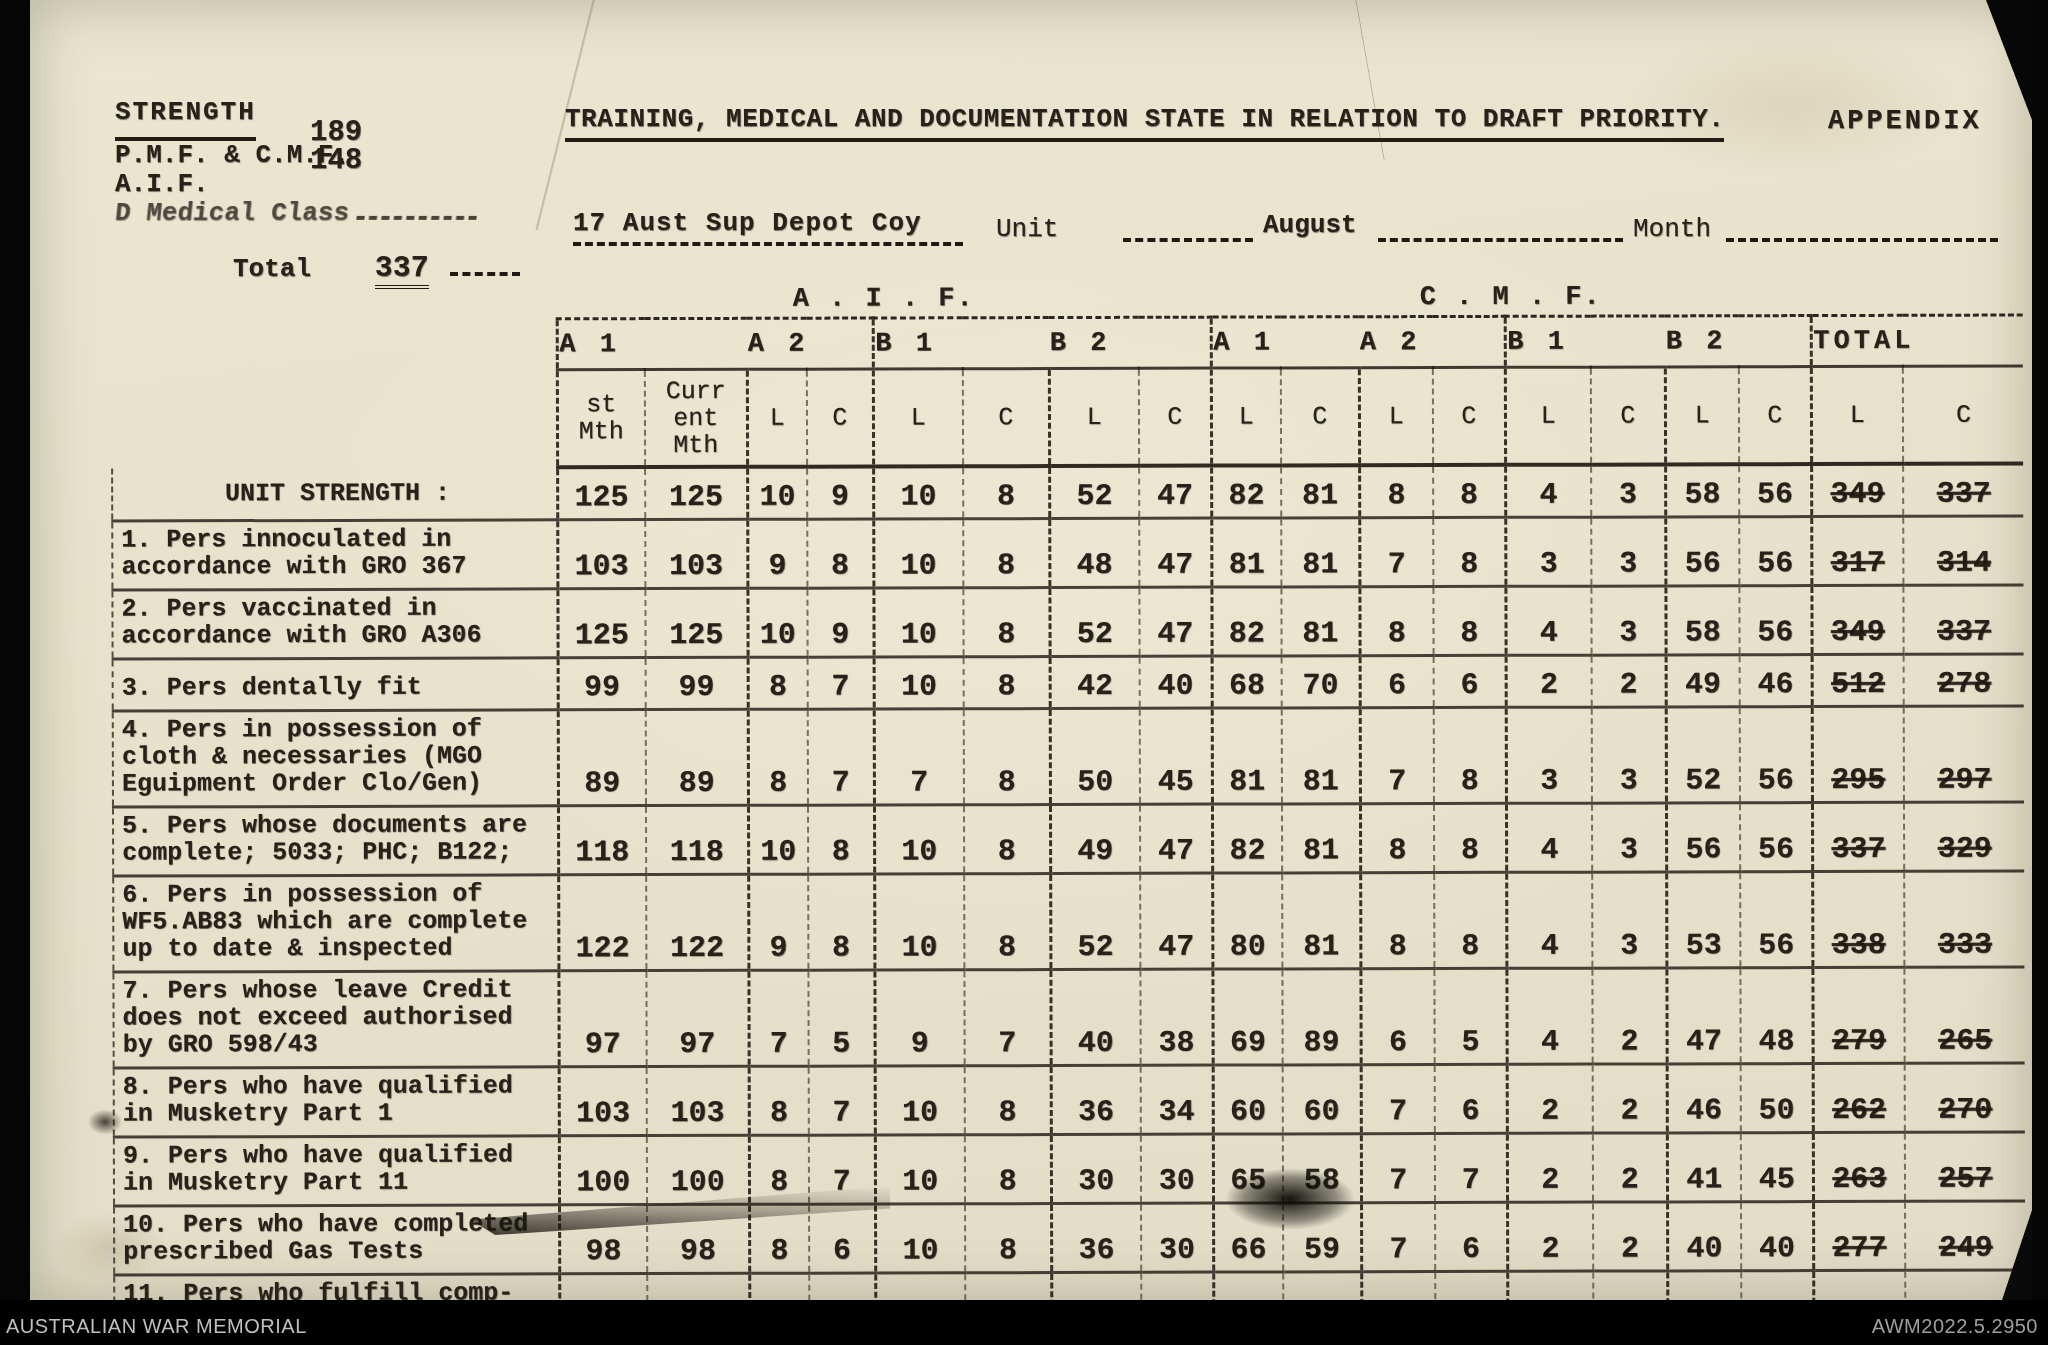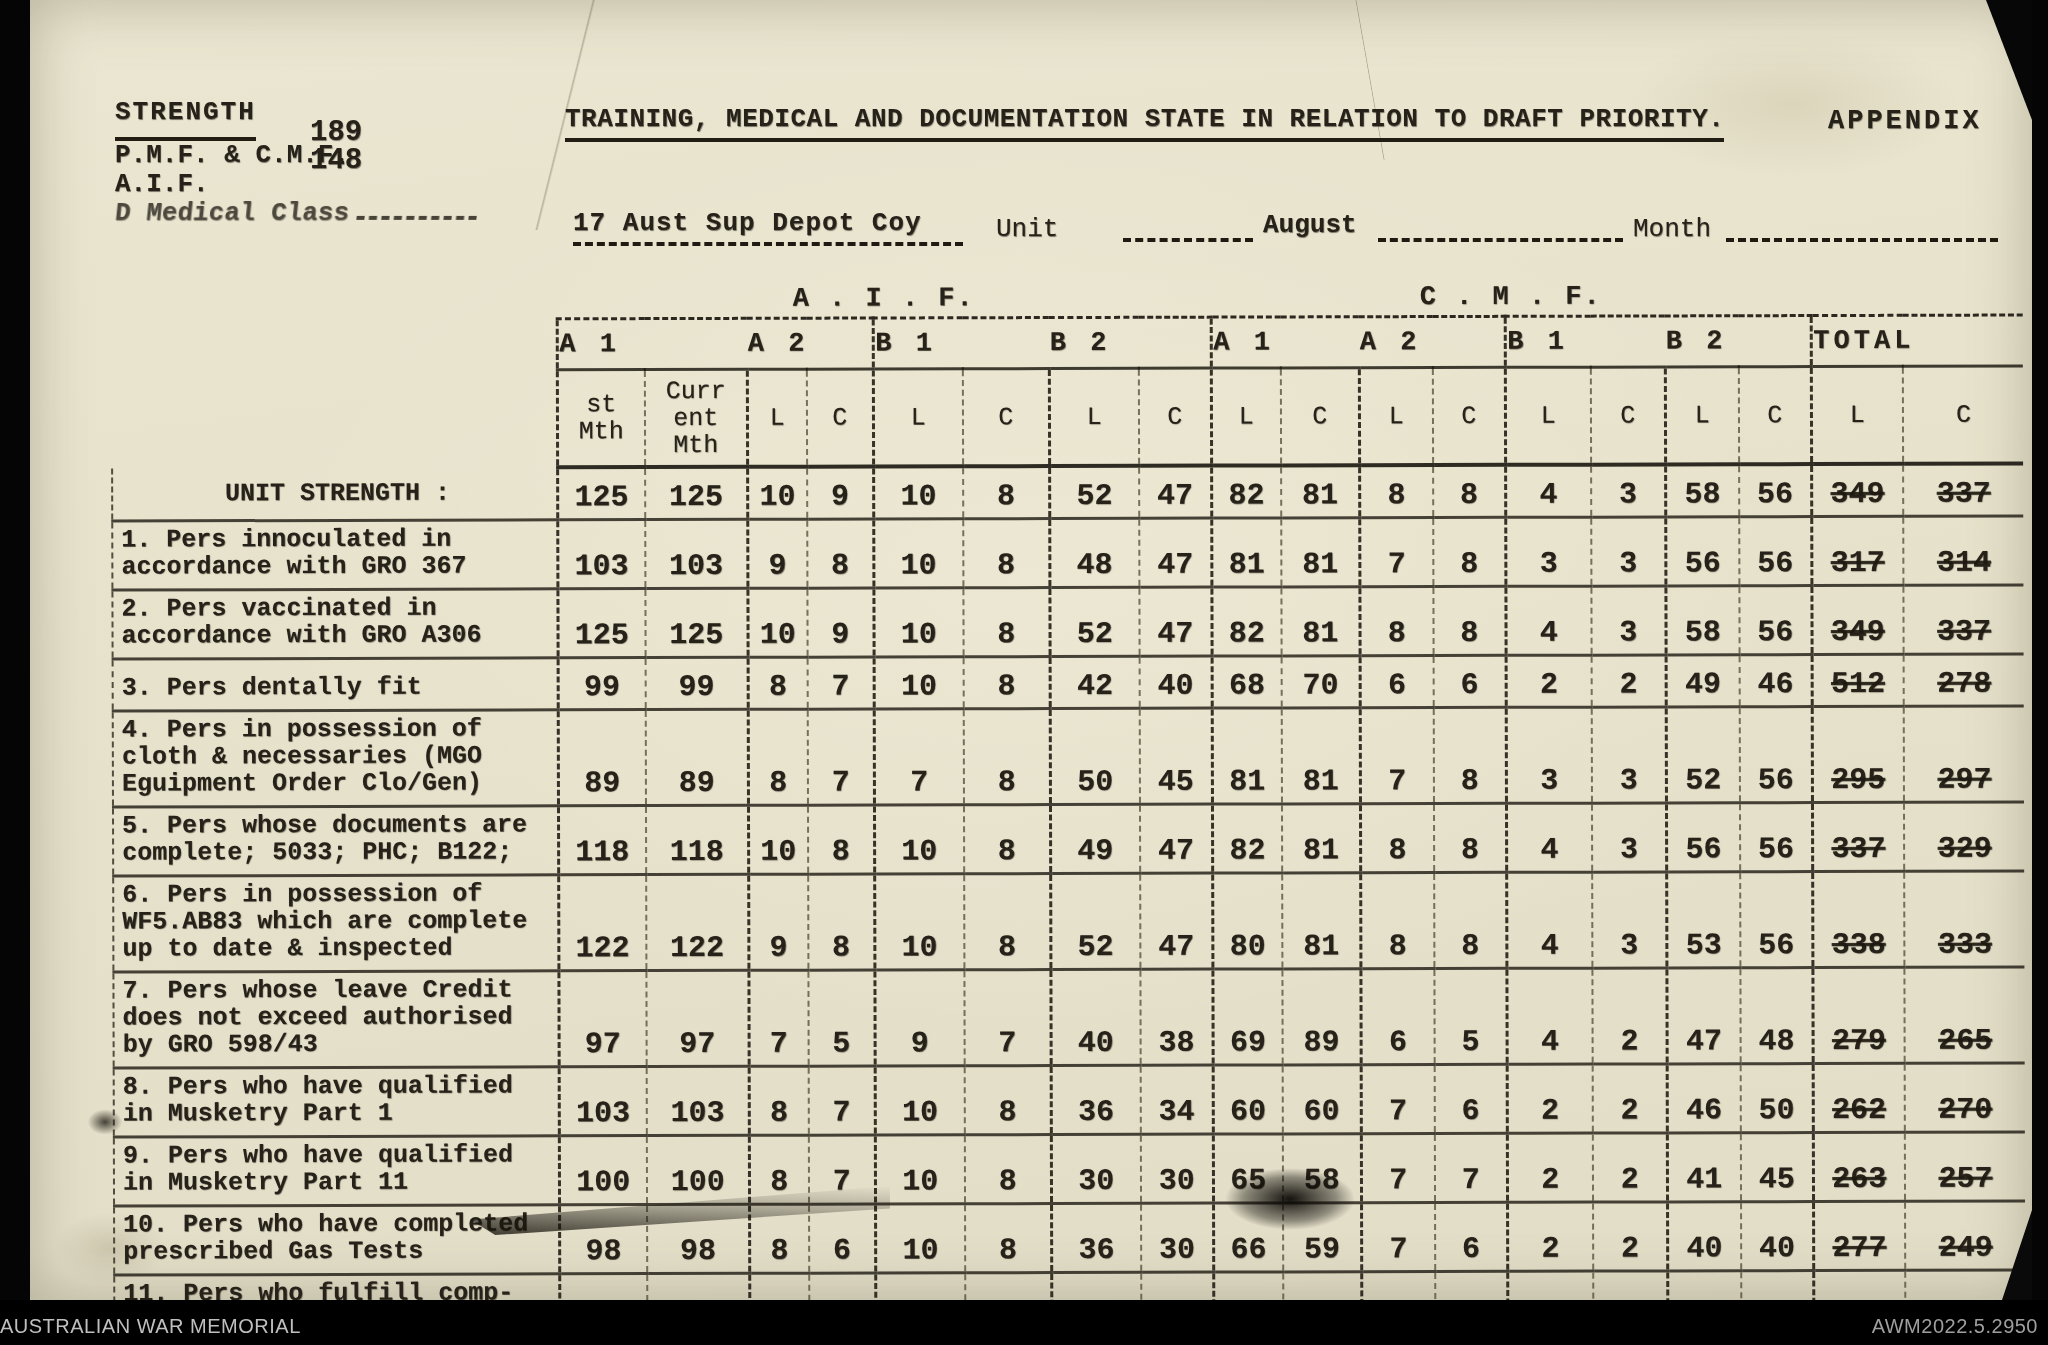--- a/index.html
+++ b/index.html
@@ -92,37 +92,42 @@
   td.lbl{font-size:25px;font-weight:bold;line-height:27px;white-space:pre-line;
     vertical-align:bottom;padding:4px 2px 8px 8px;border-bottom:3px solid rgba(28,24,16,.8);}
   td.lbl.center{text-align:center;padding-bottom:4px;vertical-align:middle;}
   td.num{font-size:30px;font-weight:bold;text-align:center;vertical-align:bottom;
     padding-bottom:4px;border-bottom:3px solid rgba(28,24,16,.8);}
   td.num.struck{text-decoration:line-through;text-decoration-thickness:3px;
     text-decoration-color:rgba(30,26,17,.85);}
   
   .footer{position:absolute;left:0;right:0;bottom:0;height:45px;background:#000;
     font-family:"Liberation Sans",sans-serif;}
-  .footer .fl{position:absolute;left:0;bottom:7px;font-size:20px;color:#bfbfbf;letter-spacing:.5px;}
+  .footer .fl{position:absolute;left:6px;bottom:7px;font-size:20px;color:#bfbfbf;letter-spacing:.5px;}
   .footer .fr{position:absolute;right:10px;bottom:7px;font-size:20px;color:#9f9f9f;letter-spacing:.5px;}
 </style>
 </head>
 <body>
 
 <div class="paper">
   <div class="crease"></div>
   <div class="crease2"></div>
 
   <div class="strength ink">
     <div><span class="title">STRENGTH</span></div>
     <div class="s-row">P.M.F. &amp; C.M.F.</div>
     <div class="s-row">A.I.F.</div>
     <div class="s-row medclass"><span>D Medical Class</span><span class="dashline" style="width:120px;margin-left:8px;"></span></div>
     <span class="s-val v1">189</span>
     <span class="s-val v2">148</span>
+    <div class="total-row">
+      <span class="total-lbl">Total</span>
+      <span class="total-val">337</span>
+      <span class="dashline total-dash"></span>
+    </div>
   </div>
 
   <div class="doc-title ink">TRAINING, MEDICAL AND DOCUMENTATION STATE IN RELATION TO DRAFT PRIORITY.</div>
   <div class="appendix ink">APPENDIX</div>
 
   <div class="unit-line ink">
     <span class="uval">17 Aust Sup Depot Coy</span>
     <span class="ulbl">Unit</span>
     <span class="dashline d1"></span>
     <span class="mval">August</span>

